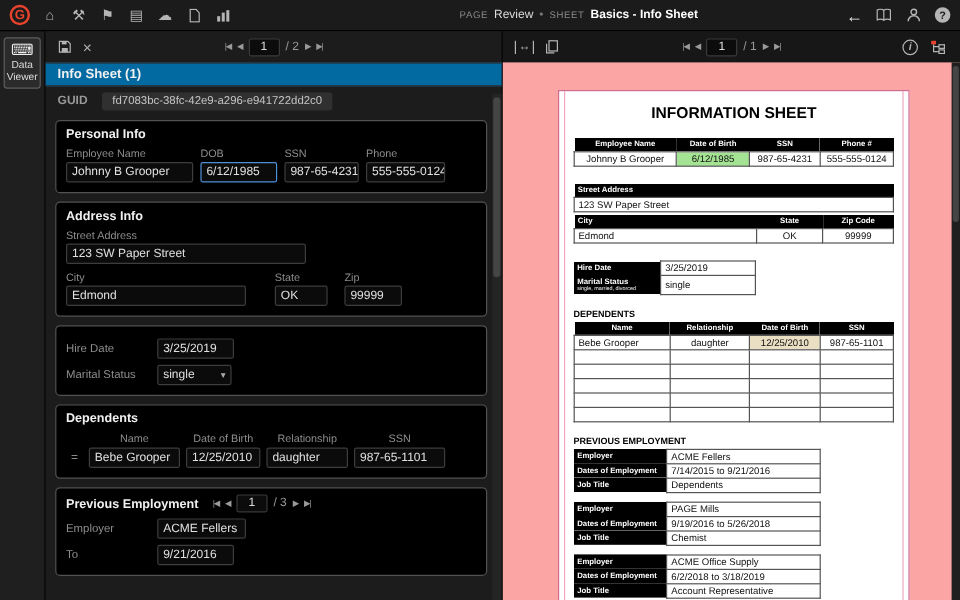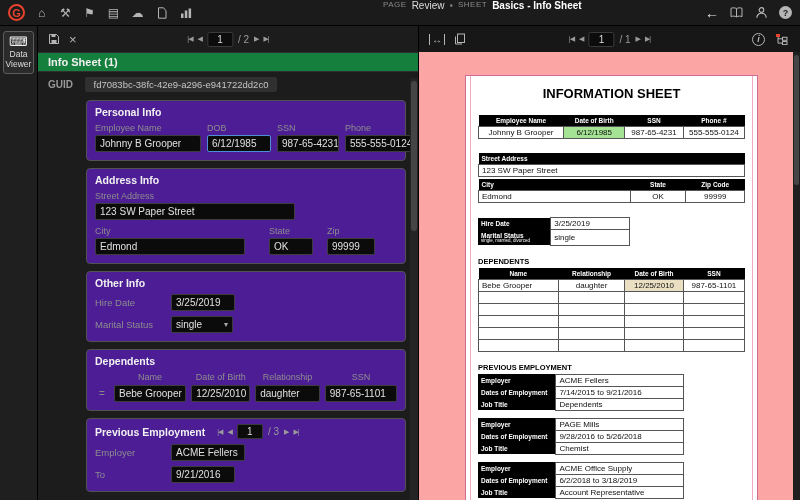--- a/index.html
+++ b/index.html
@@ -7,21 +7,21 @@
     font-family:"Liberation Sans", sans-serif; }
   .app { width:800px; height:500px; display:flex; flex-direction:column; color:#cccccc; }
 
   
   .topbar { position:relative; height:26px; background:#1b1b1b; border-bottom:1px solid #000;
     display:flex; align-items:center; gap:9px; padding:0 8px; flex:0 0 26px; }
   .logo { width:17px; height:17px; border-radius:50%; border:2px solid #e8432d; color:#e8432d;
     font-weight:bold; font-size:11px; display:inline-flex; align-items:center; justify-content:center; }
   .tb-icon { color:#b5b5b5; font-size:12px; width:15px; text-align:center; display:inline-flex;
     align-items:center; justify-content:center; }
-  .tb-center { position:absolute; left:383px; top:0; height:100%; display:flex; gap:5px; }
+  .tb-center { position:absolute; left:383px; top:0; height:100%; display:flex; align-items:center; gap:5px; }
   .tb-label { color:#8a8a8a; font-size:8px; letter-spacing:.5px; }
   .tb-value { color:#dddddd; font-size:10px; }
   .tb-value.bold { font-weight:bold; color:#ffffff; }
   .tb-dot { color:#777; font-size:10px; }
   .tb-right { position:absolute; right:8px; top:0; height:100%; display:flex; align-items:center; gap:10px; }
   .back-arrow { color:#e8e8e8; font-size:14px; }
   .circle-icon { width:13px; height:13px; border-radius:50%; display:inline-flex; align-items:center;
     justify-content:center; font-size:9px; font-weight:bold; }
   .help-circle { background:#b5b5b5; color:#1b1b1b; }
   .info-circle { border:1px solid #b5b5b5; color:#b5b5b5; font-style:italic; }
@@ -40,28 +40,28 @@
   .form-panel { width:381px; flex:0 0 381px; background:#1c1c1c; border-right:1px solid #000;
     display:flex; flex-direction:column; position:relative; }
   .form-toolbar { height:26px; flex:0 0 26px; display:flex; align-items:center; gap:9px; padding:0 10px; position:relative; }
   .tool-btn { color:#b5b5b5; font-size:13px; line-height:13px; display:inline-flex; align-items:center; }
   .pager { display:flex; align-items:center; gap:5px; }
   .pager.centered { position:absolute; left:50%; transform:translateX(-50%); }
   .pg-btn { color:#9a9a9a; font-size:7px; letter-spacing:-1px; }
   .pg-current { background:#0c0c0c; border:1px solid #3a3a3a; color:#dddddd; font-size:10px;
     width:26px; text-align:center; padding:1px 0; border-radius:2px; }
   .pg-total { color:#9a9a9a; font-size:10px; }
-  .form-title { background:#15803d; border-top:1px solid #2e2e2e; border-bottom:1px solid #2e2e2e;
+  .form-title { background:#0369a1; border-top:1px solid #2e2e2e; border-bottom:1px solid #2e2e2e;
     color:#f0f0f0; font-weight:bold; font-size:11px; padding:3px 10px; }
   .guid-row { display:flex; align-items:center; gap:12px; padding:5px 10px; }
   .guid-label { color:#999; font-size:10px;font-weight:bold; }
   .guid-value { flex:0 0 192px; background:#303030; color:#c5c5c5; font-size:9.5px; text-align:center;
     padding:2px 4px; border-radius:2px; }
   .form-scroll { flex:1; overflow:hidden; padding:3px 12px 0 8px; }
-  .section { border:1px solid #525252; border-radius:4px; background:#4c1d95; padding:5px 8px 8px; margin-bottom:7px;margin-left:40px; }
+  .section { border:1px solid #525252; border-radius:4px; background:#000000; padding:5px 8px 8px; margin-bottom:7px; }
   .sec-title { font-weight:bold; font-size:10.5px; color:#f0f0f0; margin-bottom:5px; }
   .sec-title-row { display:flex; align-items:center; gap:12px; margin-bottom:5px; }
   .frow { display:flex; gap:6px; }
   .field { display:flex; flex-direction:column; gap:2px; }
   .field label { font-size:9px; color:#8d8d8d; }
   .input { background:#0b0b0b; border:1px solid #3d3d3d; color:#e0e0e0; font-size:10px;
     padding:2px 4px; border-radius:2px; height:17px; line-height:12px; white-space:nowrap; overflow:hidden; }
   .input.focus { border-color:#4d8fd6; }
   .hrow { display:flex; align-items:center; margin-top:5px; }
   .hrow > label { width:76px; flex:0 0 76px; font-size:9.5px; color:#8d8d8d; }
@@ -233,21 +233,20 @@
               <div class="input w44">OK</div>
             </div>
             <div class="field" style="margin-left:8px">
               <label>Zip</label>
               <div class="input w48">99999</div>
             </div>
           </div>
         </div>
 
         <div class="section">
-          <div class="sec-title">Other Info</div>
           <div class="hrow">
             <label>Hire Date</label>
             <div class="input w64">3/25/2019</div>
           </div>
           <div class="hrow">
             <label>Marital Status</label>
             <div class="input select w62">
               <span>single</span>
               <span class="arrow">▾</span>
             </div>
@@ -493,21 +492,21 @@
                 <col style="width:38%">
                 <col style="width:62%">
               </colgroup>
             <tbody>
                 <tr>
                   <th>Employer</th>
                 <td class="left">PAGE Mills</td>
                 </tr>
             <tr>
                   <th>Dates of Employment</th>
-                <td class="left">9/28/2016 to 5/26/2018</td>
+                <td class="left">9/19/2016 to 5/26/2018</td>
                 </tr>
             <tr>
                   <th>Job Title</th>
                 <td class="left">Chemist</td>
                 </tr>
           </tbody>
             </table>
 
           <table class="dt emp-block">
             <colgroup>

